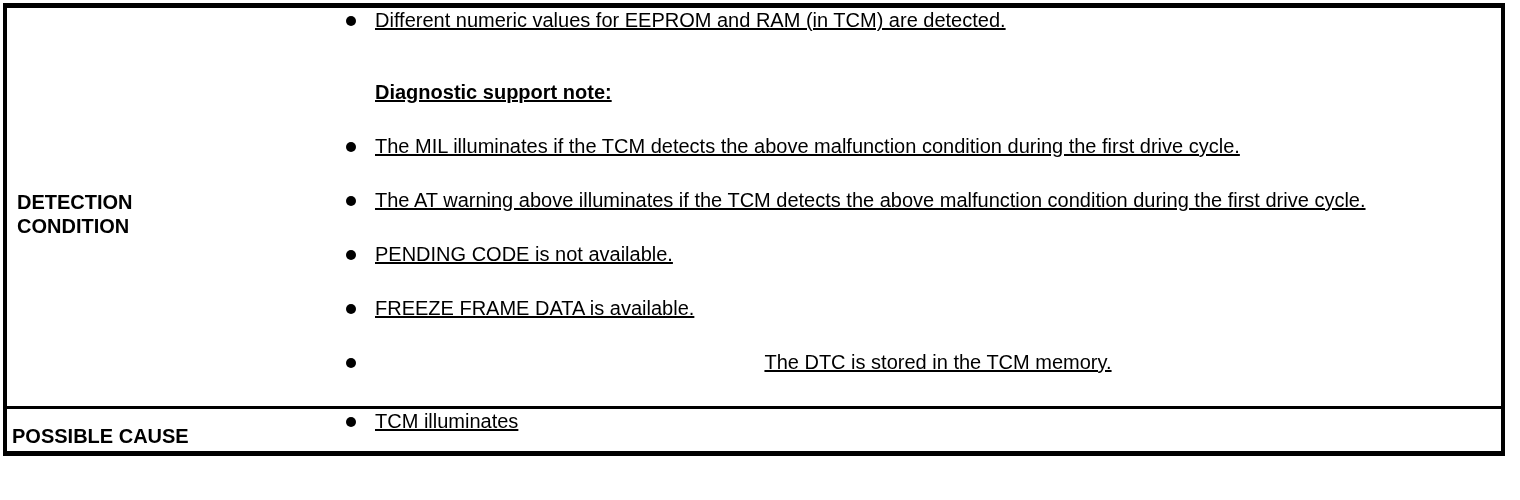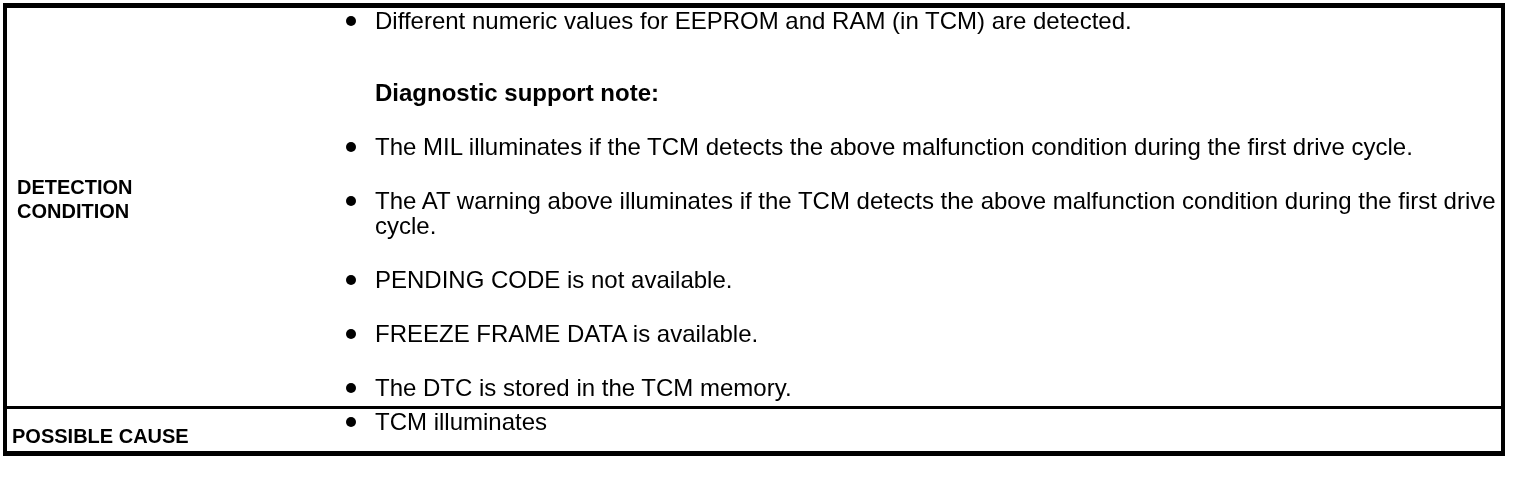--- a/index.html
+++ b/index.html
@@ -79,42 +79,43 @@
     line-height: 24px;
     padding-left: 5px;
     white-space: pre-line;
   }
   .cell-label.detection {
     position: relative;
     height: 398px;
   }
   .cell-label.detection .label-text {
     position: absolute;
-    top: 167px;
+    top: 182px;
     left: 5px;
   }
   .cell-label.cause {
     height: 42px;
   }
   .cell-label.cause .label-text {
     padding-top: 15px;
   }
 
   
   .bullet-list {
     list-style: none;
     margin: 0;
     padding: 0;
   }
   .bullet-list li {
     position: relative;
     padding-left: 78px;
-    font-size: 24px;
+    font-size: 20px;
     line-height: 25px;
     margin: 0;
+    text-decoration: underline;
   }
   .bullet-list li .dot {
     position: absolute;
     left: 49px;
     top: 8px;
     width: 10px;
     height: 10px;
     background: #000;
     border-radius: 50%;
   }
@@ -123,21 +124,21 @@
     margin-top: 47px;
   }
 
   .detection-body {
     padding-top: 14px;
     height: 398px;
     box-sizing: border-box;
   }
   .detection-body .bullet-list li { margin-bottom: 29px; }
   .detection-body .bullet-list li.two-line { margin-bottom: 29px; }
-  .detection-body .bullet-list li:last-child { margin-bottom: 0; }
+  .detection-body .bullet-list li:last-child { margin-bottom: 0; text-align: center; }
 
   .cause-body {
     padding-top: 10px;
     height: 42px;
     box-sizing: border-box;
   }
 </style>
 </head>
 <body>
 

